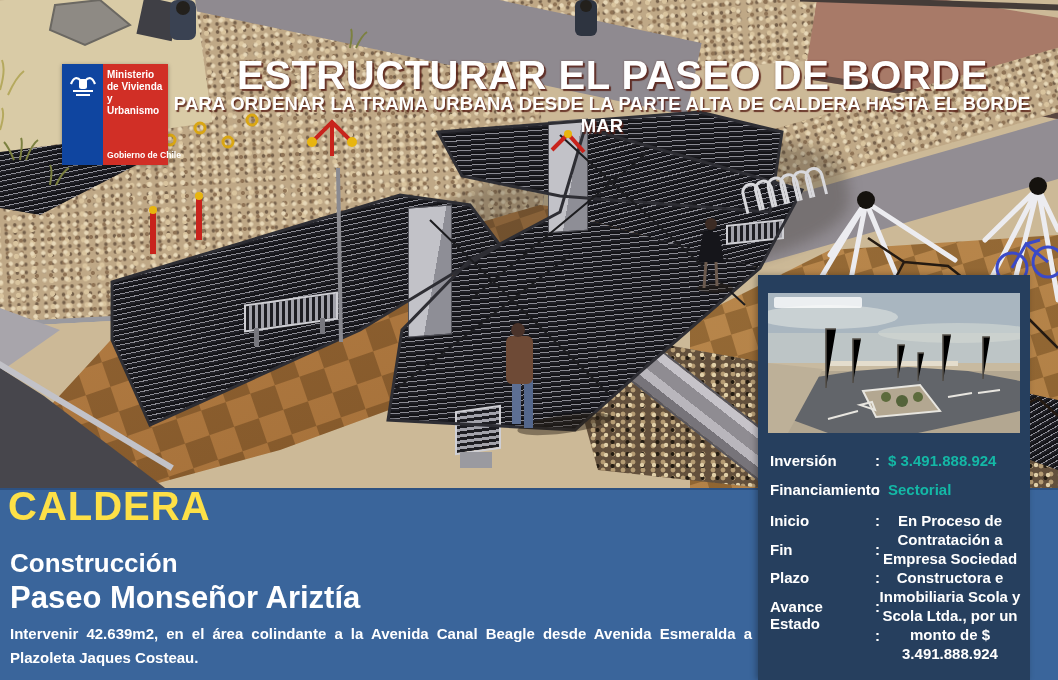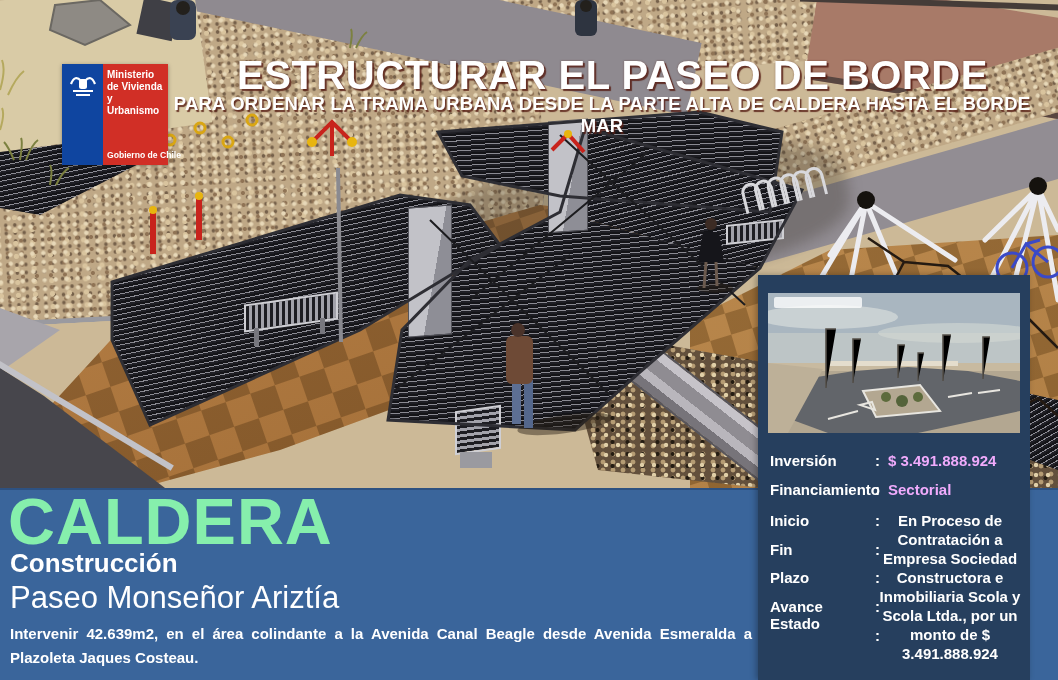--- a/index.html
+++ b/index.html
@@ -49,35 +49,35 @@
   .headline{left:175px;right:8px;top:53px;text-align:center;color:#fff;
        font-weight:bold;font-size:40px;letter-spacing:.5px;
        text-shadow:2px 2px 1px rgba(88,32,22,.85),0 0 2px rgba(88,32,22,.5);}
   .subline{left:150px;right:4px;top:93px;text-align:center;color:#fff;
        font-weight:bold;font-size:18.5px;letter-spacing:.2px;
        text-shadow:1.5px 1.5px 1px rgba(88,32,22,.85);}
 
   
   .band{left:0;right:0;top:488px;height:192px;background:#3a659b;
         border-top:2px solid #2d5181;}
-  .band .city{position:absolute;left:8px;top:-6px;color:#86efac;font-weight:bold;
-        font-size:65px;letter-spacing:1px;}
+  .band .city{position:absolute;left:8px;top:-6px;color:#fde047;font-weight:bold;
+        font-size:40px;letter-spacing:1px;}
   .band .wtype{position:absolute;left:10px;top:58px;color:#fff;font-weight:bold;font-size:26px;}
-  .band .pname{position:absolute;left:10px;top:90px;color:#fff;font-weight:normal;font-size:31px;}
+  .band .pname{position:absolute;left:10px;top:90px;color:#fff;font-weight:bold;font-size:31px;}
   .band .desc{position:absolute;left:10px;top:132px;width:742px;color:#fff;
         font-weight:bold;font-size:15px;line-height:24px;text-align:justify;}
 
   
   .panel{left:758px;top:275px;width:272px;height:405px;background:#263f5e;
         box-shadow:-2px 0 6px rgba(0,0,0,.3);}
   .photo{position:absolute;left:10px;top:18px;width:252px;height:140px;
         background:#9fb0bd;overflow:hidden;}
   .drow-label{position:absolute;left:12px;color:#fff;font-weight:bold;font-size:15px;}
   .drow-sep{position:absolute;left:117px;color:#fff;font-weight:bold;font-size:15px;}
-  .drow-val{position:absolute;left:130px;color:#f0abfc;font-weight:bold;font-size:15px;}
+  .drow-val{position:absolute;left:130px;color:#14b8a6;font-weight:bold;font-size:15px;}
   .status{position:absolute;left:116px;top:236px;width:152px;text-align:center;
         color:#fff;font-weight:bold;font-size:15px;line-height:19px;}
 </style>
 </head>
 <body>
 
 <div class="slide">
 
   <div id="scene">
 

